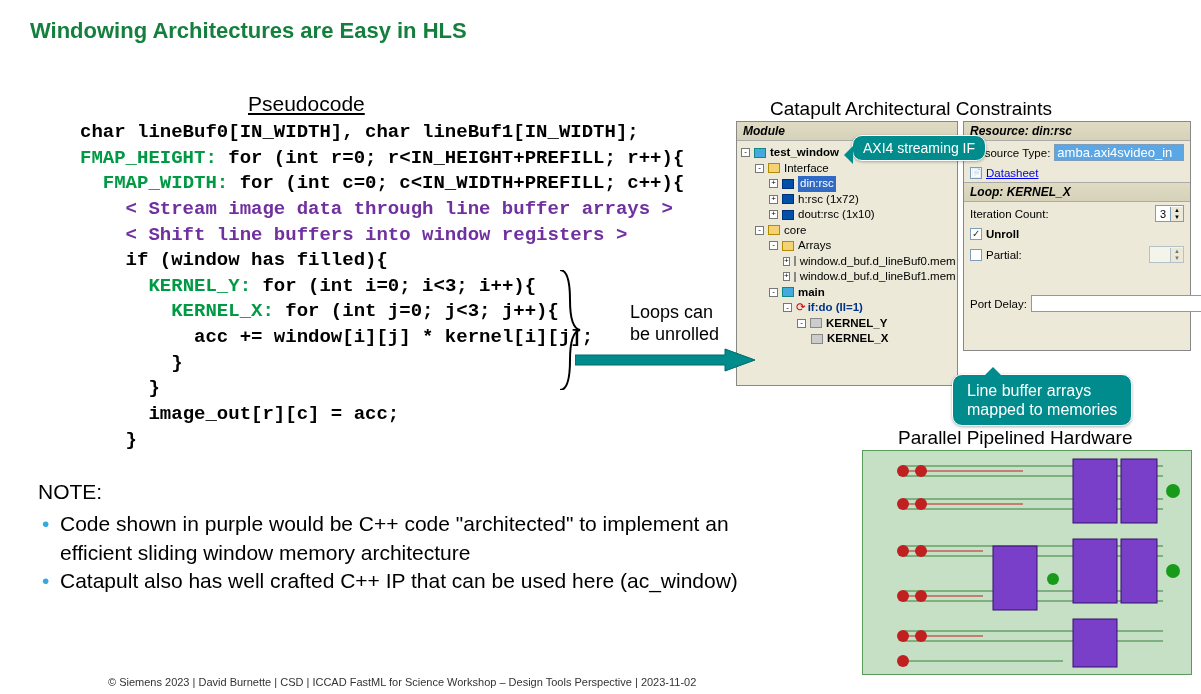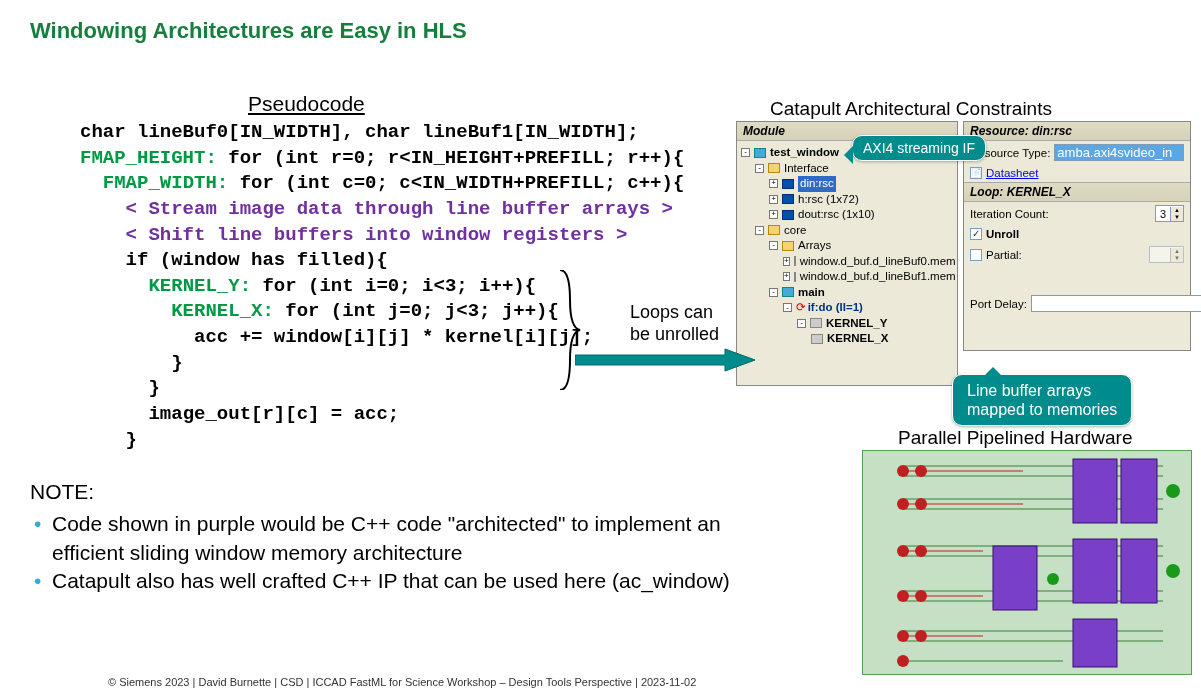--- a/index.html
+++ b/index.html
@@ -165,21 +165,21 @@
   .arrow {
     position:absolute;
     left:575px;
     top:345px;
     width:180px;
     height:30px;
     z-index:4;
   }
   .note-block {
     position:absolute;
-    left:30px;
+    left:38px;
     top:478px;
     width:700px;
     font-size:21px;
     color:#000;
     line-height:1.35;
   }
   .note-block ul { padding-left: 22px; margin-top:4px;}
   .note-block li { color:#33aadd; list-style: none; position:relative;}
   .note-block li::before{ content:"•"; position:absolute; left:-18px; top:0; }
   .note-block li span{ color:#000;}

